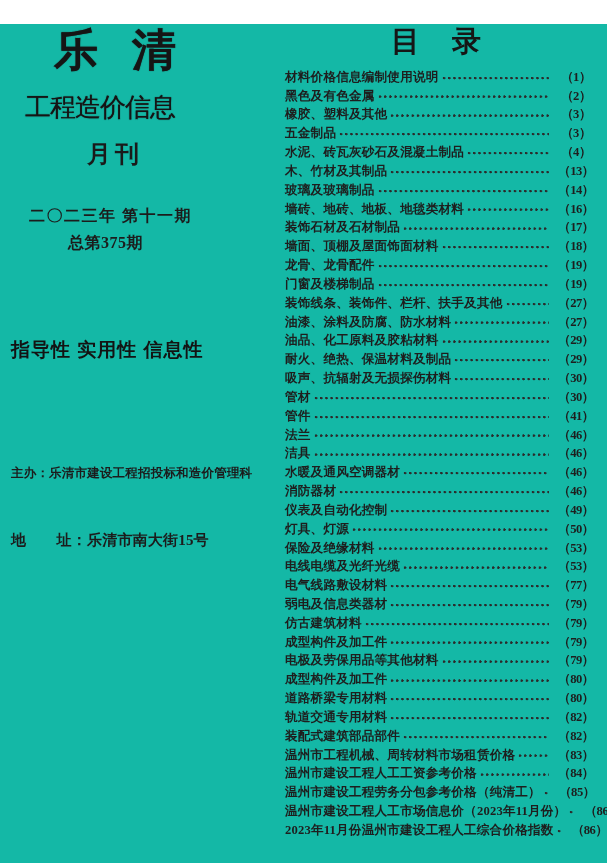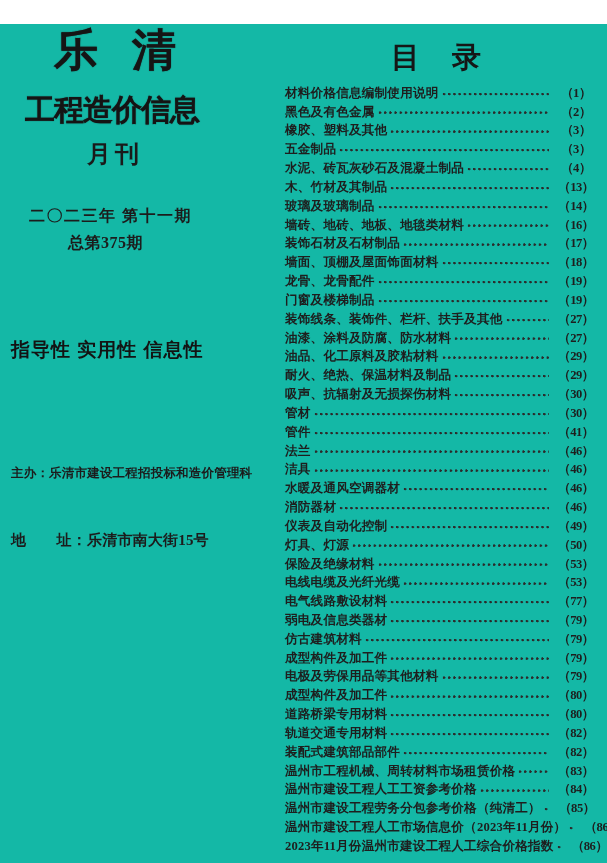--- a/index.html
+++ b/index.html
@@ -25,22 +25,22 @@
     font-weight: 900;
     font-size: 44px;
     line-height: 1.1;
     letter-spacing: 34px;
     color: #151515;
     text-shadow: 0 0 1px #222;
   }
   #masthead-title {
     left: 25px; top: 66px;
     font-family: "Liberation Sans", "DejaVu Sans", sans-serif;
-    font-weight: 700;
-    font-size: 30px;
+    font-weight: 400;
+    font-size: 26px;
     letter-spacing: -1px;
     color: #141414;
     text-shadow: 0 0 1px #222;
   }
   #masthead-edition {
     left: 87px; top: 114px;
     font-weight: 700;
     font-size: 24px;
     letter-spacing: 4px;
     color: #1a1a1a;
@@ -78,21 +78,21 @@
     letter-spacing: 0.2px;
   }
   
   #toc {
     position: absolute;
     left: 285px; top: 0;
     width: 316px;
   }
   #toc-heading {
     padding-left: 106px;
-    padding-top: 18px;
+    padding-top: 2px;
     font-weight: 800;
     font-size: 29px;
     letter-spacing: 32px;
     color: #161616;
     white-space: nowrap;
     line-height: 1.1;
   }
   #toc-list {
     margin-top: 10px;
   }

